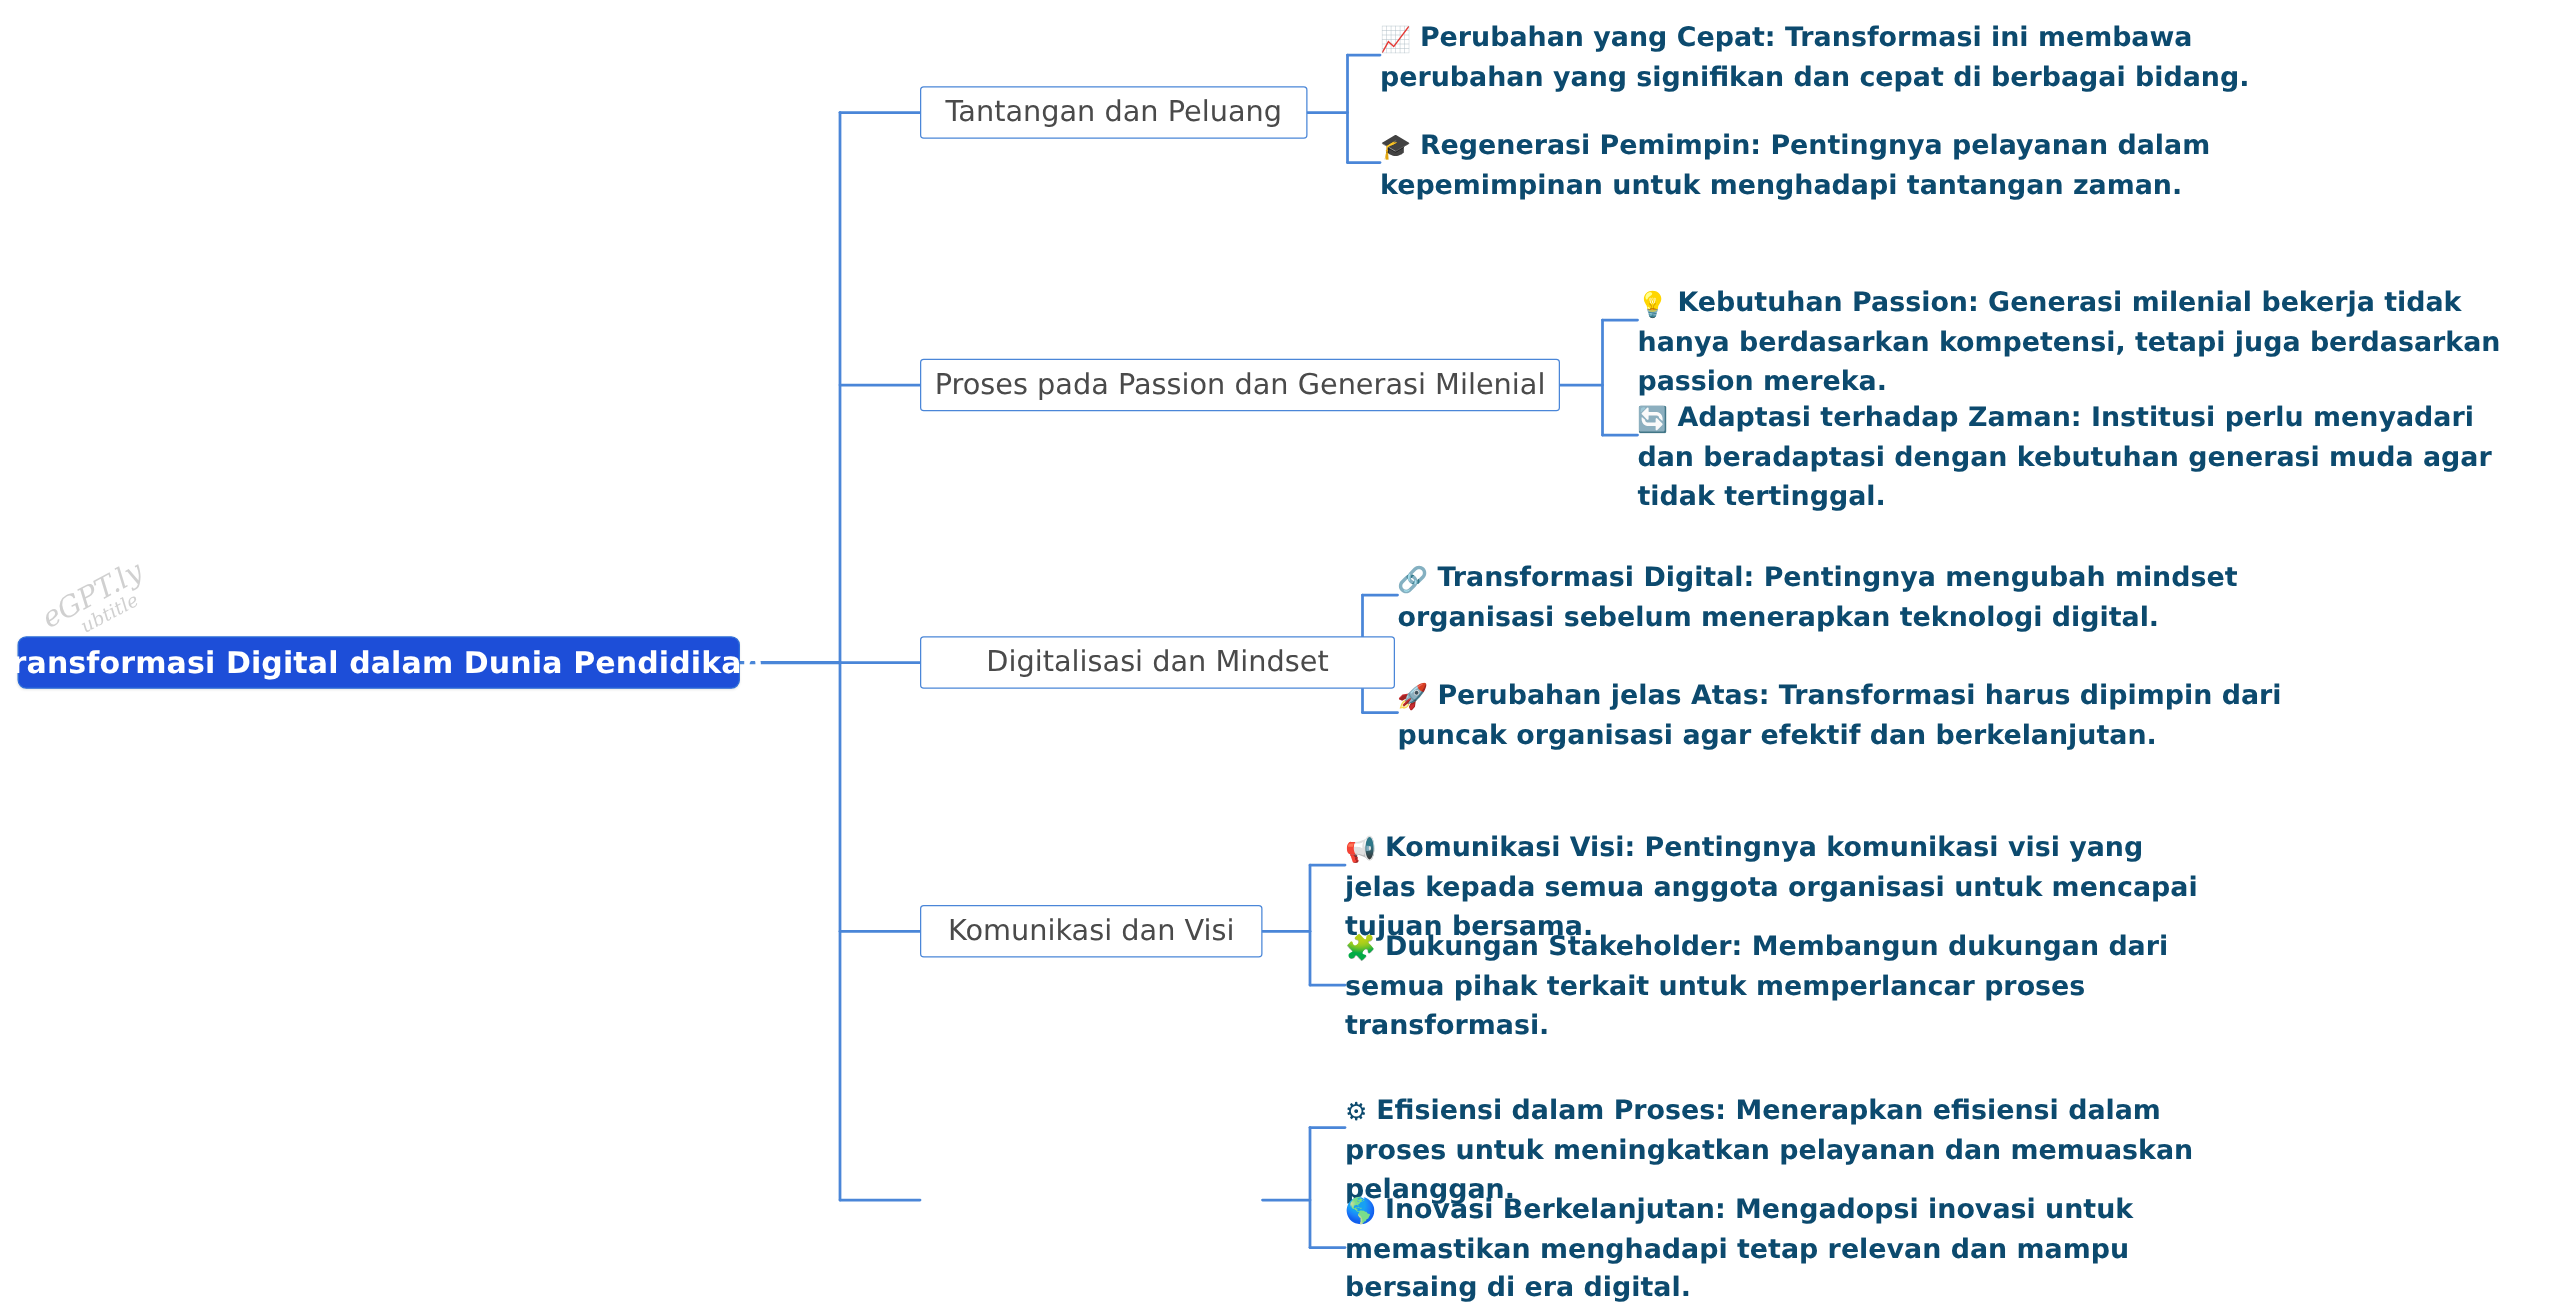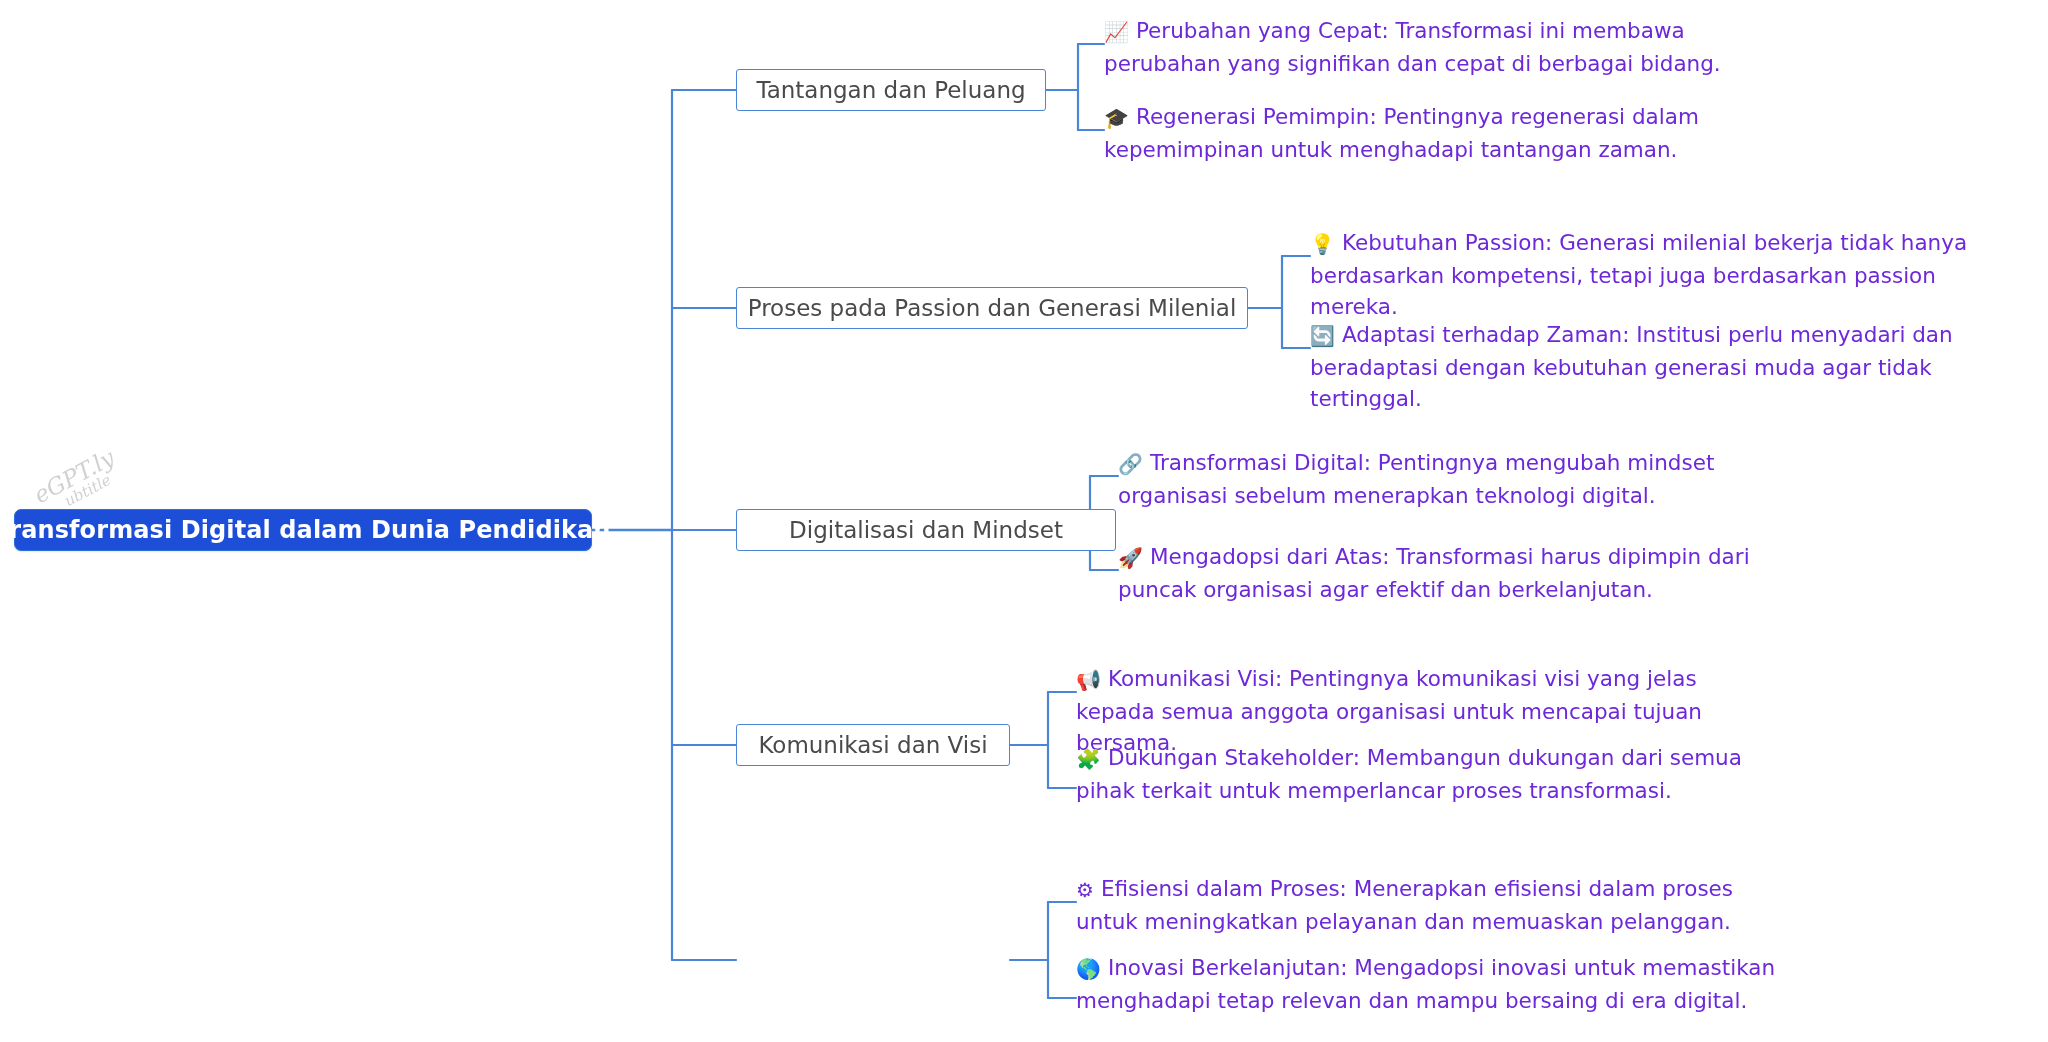--- a/index.html
+++ b/index.html
@@ -86,25 +86,25 @@
     font-size: 23px;
     white-space: nowrap;
     font-family: "DejaVu Sans", sans-serif;
     font-weight: 400;
   }
 
   
   .leaf {
     position: absolute;
     z-index: 3;
-    color: #6d28d9;
+    color: #0c4a6e;
     font-size: 21.5px;
     line-height: 31px;
     font-family: "DejaVu Sans", sans-serif;
-    font-weight: 400;
+    font-weight: 700;
   }
   .leaf .leaf-icon {
     display: inline-block;
     margin-right: 7px;
     font-size: 20px;
     vertical-align: -1px;
     font-family: "DejaVu Sans", sans-serif;
   }
   .leaf .leaf-text { }
 </style>
@@ -167,21 +167,21 @@
 
   <div class="branch-node" style="left:736px; top:69px; width:310px;">
     <span class="branch-label">Tantangan dan Peluang</span>
   </div>
 
   <div class="leaf" style="left:1104px; top:15px; width:700px;">
     <span class="leaf-icon">📈</span><span class="leaf-text">Perubahan yang Cepat: Transformasi ini membawa perubahan yang signifikan dan cepat di berbagai bidang.</span>
   </div>
 
   <div class="leaf" style="left:1104px; top:101px; width:700px;">
-    <span class="leaf-icon">🎓</span><span class="leaf-text">Regenerasi Pemimpin: Pentingnya regenerasi dalam kepemimpinan untuk menghadapi tantangan zaman.</span>
+    <span class="leaf-icon">🎓</span><span class="leaf-text">Regenerasi Pemimpin: Pentingnya pelayanan dalam kepemimpinan untuk menghadapi tantangan zaman.</span>
   </div>
 
   <div class="branch-node" style="left:736px; top:287px; width:512px;">
     <span class="branch-label">Proses pada Passion dan Generasi Milenial</span>
   </div>
 
   <div class="leaf" style="left:1310px; top:227px; width:720px;">
     <span class="leaf-icon">💡</span><span class="leaf-text">Kebutuhan Passion: Generasi milenial bekerja tidak hanya berdasarkan kompetensi, tetapi juga berdasarkan passion mereka.</span>
   </div>
 
@@ -191,21 +191,21 @@
 
   <div class="branch-node" style="left:736px; top:509px; width:380px;">
     <span class="branch-label">Digitalisasi dan Mindset</span>
   </div>
 
   <div class="leaf" style="left:1118px; top:447px; width:710px;">
     <span class="leaf-icon">🔗</span><span class="leaf-text">Transformasi Digital: Pentingnya mengubah mindset organisasi sebelum menerapkan teknologi digital.</span>
   </div>
 
   <div class="leaf" style="left:1118px; top:541px; width:710px;">
-    <span class="leaf-icon">🚀</span><span class="leaf-text">Mengadopsi dari Atas: Transformasi harus dipimpin dari puncak organisasi agar efektif dan berkelanjutan.</span>
+    <span class="leaf-icon">🚀</span><span class="leaf-text">Perubahan jelas Atas: Transformasi harus dipimpin dari puncak organisasi agar efektif dan berkelanjutan.</span>
   </div>
 
   <div class="branch-node" style="left:736px; top:724px; width:274px;">
     <span class="branch-label">Komunikasi dan Visi</span>
   </div>
 
   <div class="leaf" style="left:1076px; top:663px; width:700px;">
     <span class="leaf-icon">📢</span><span class="leaf-text">Komunikasi Visi: Pentingnya komunikasi visi yang jelas kepada semua anggota organisasi untuk mencapai tujuan bersama.</span>
   </div>
 

